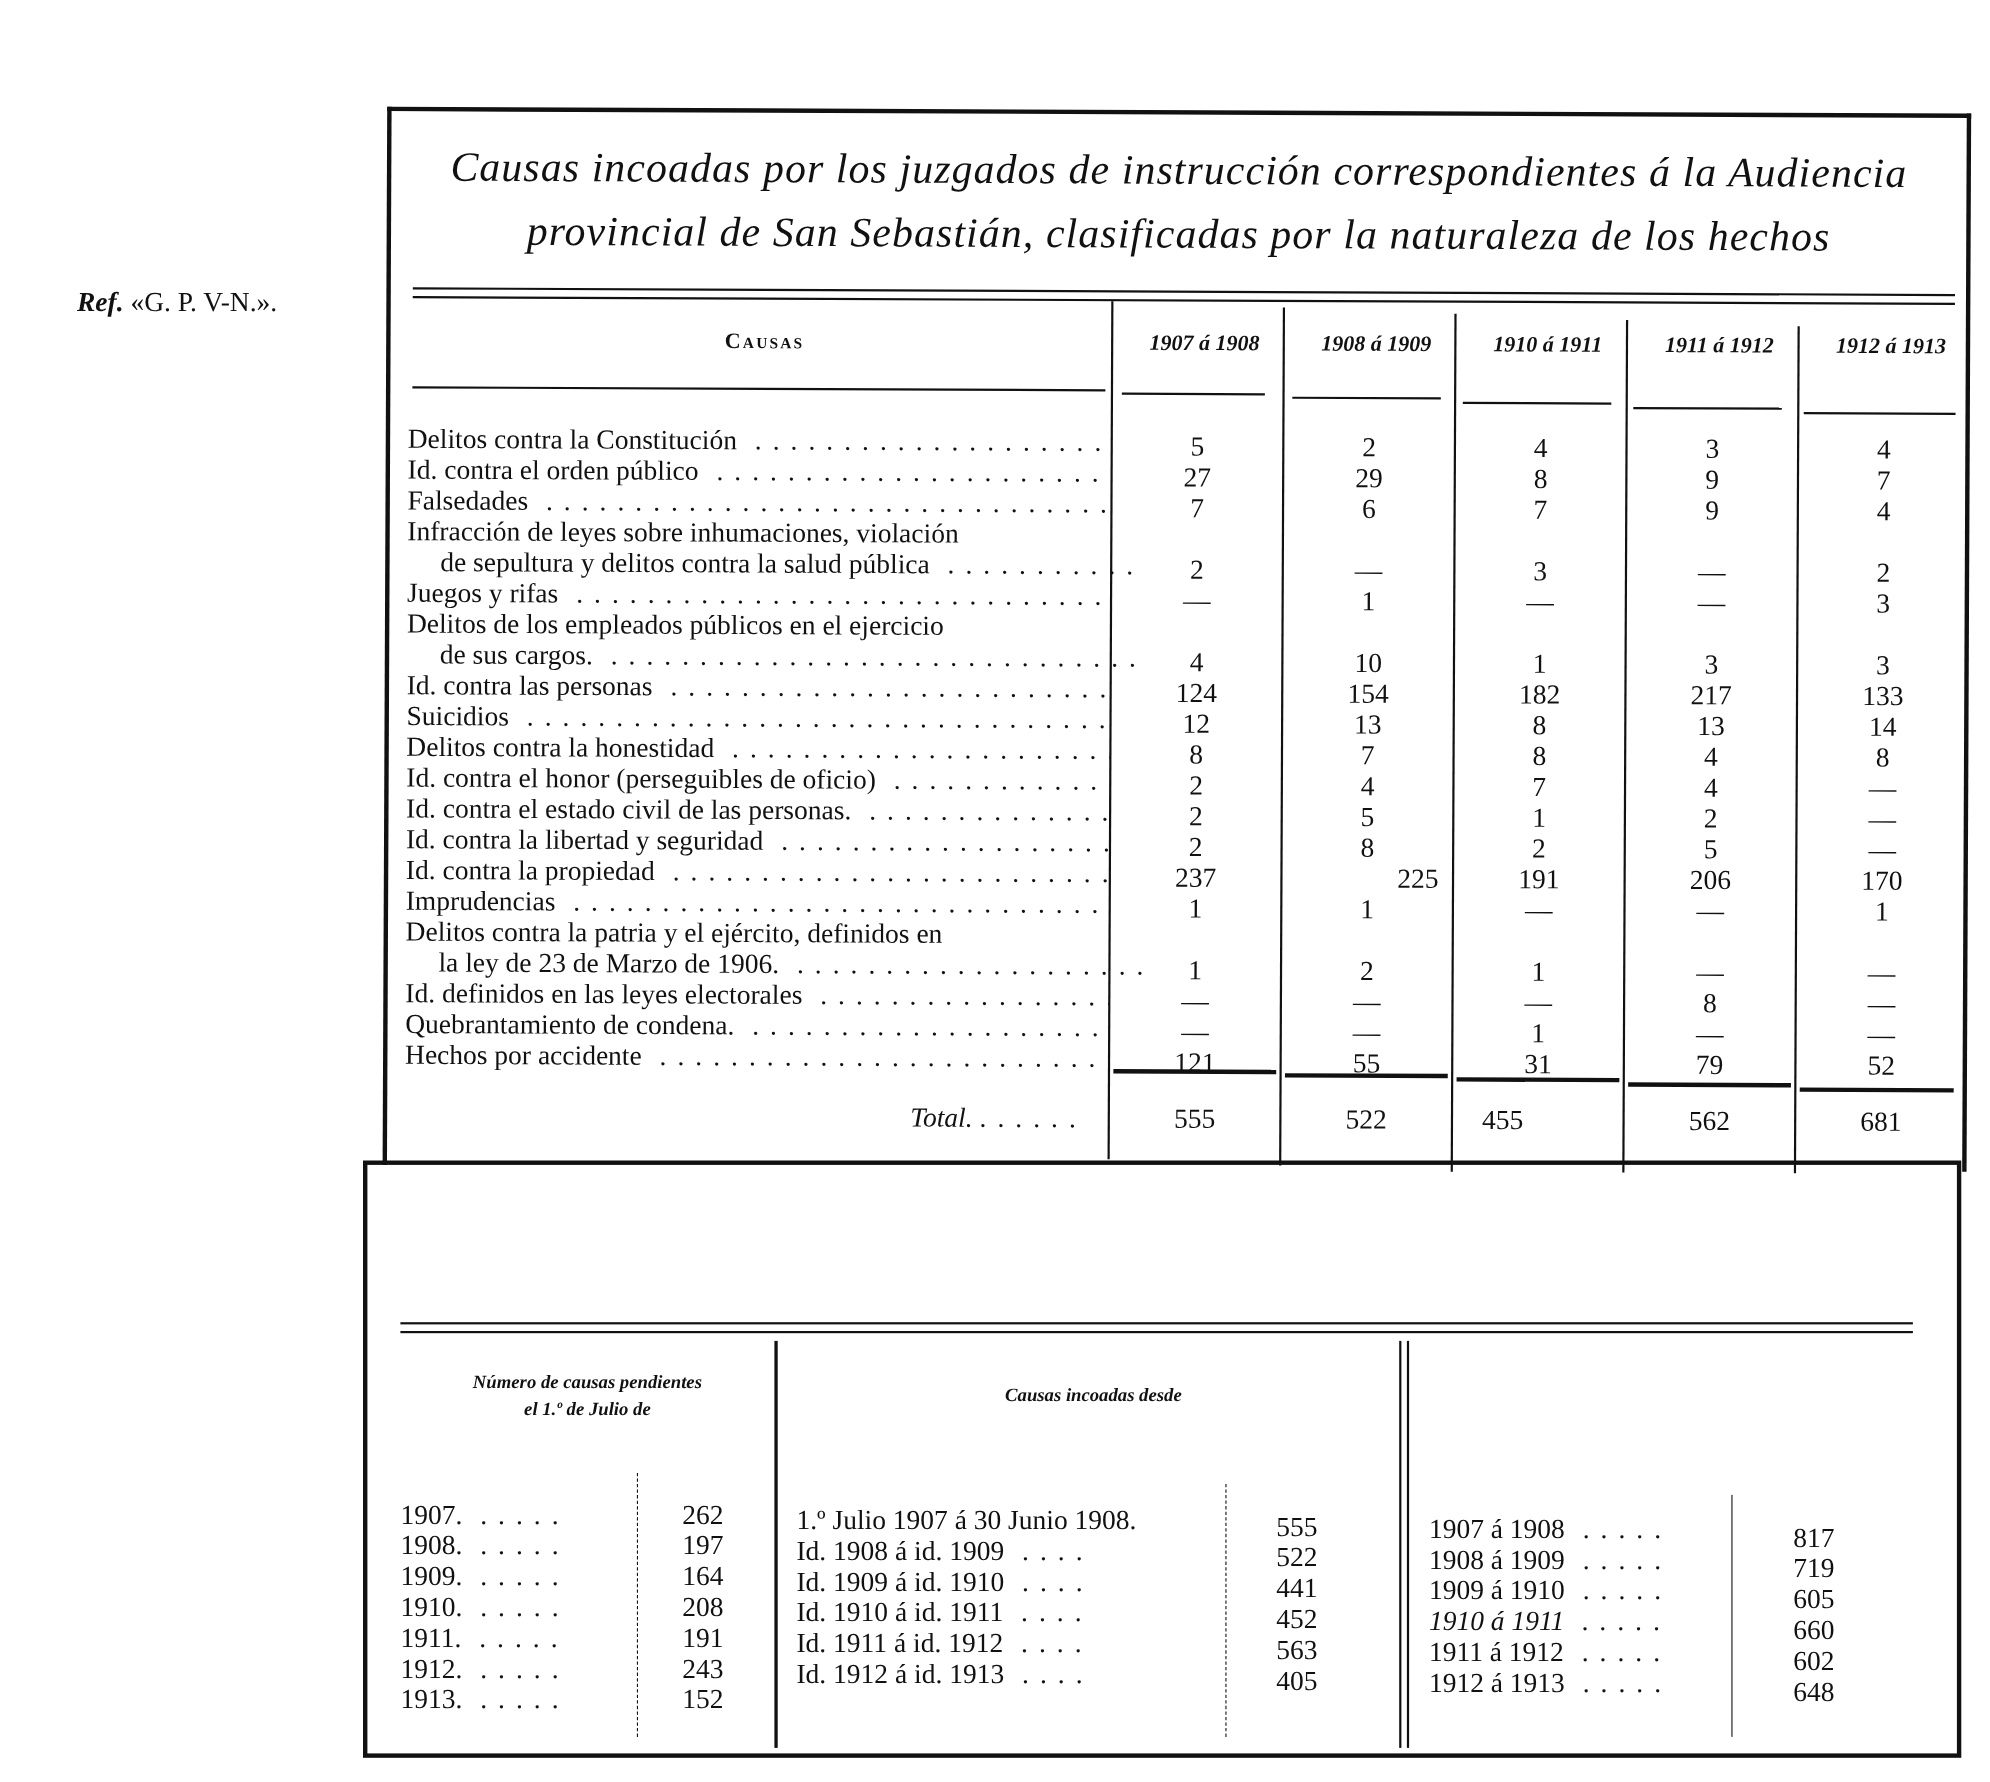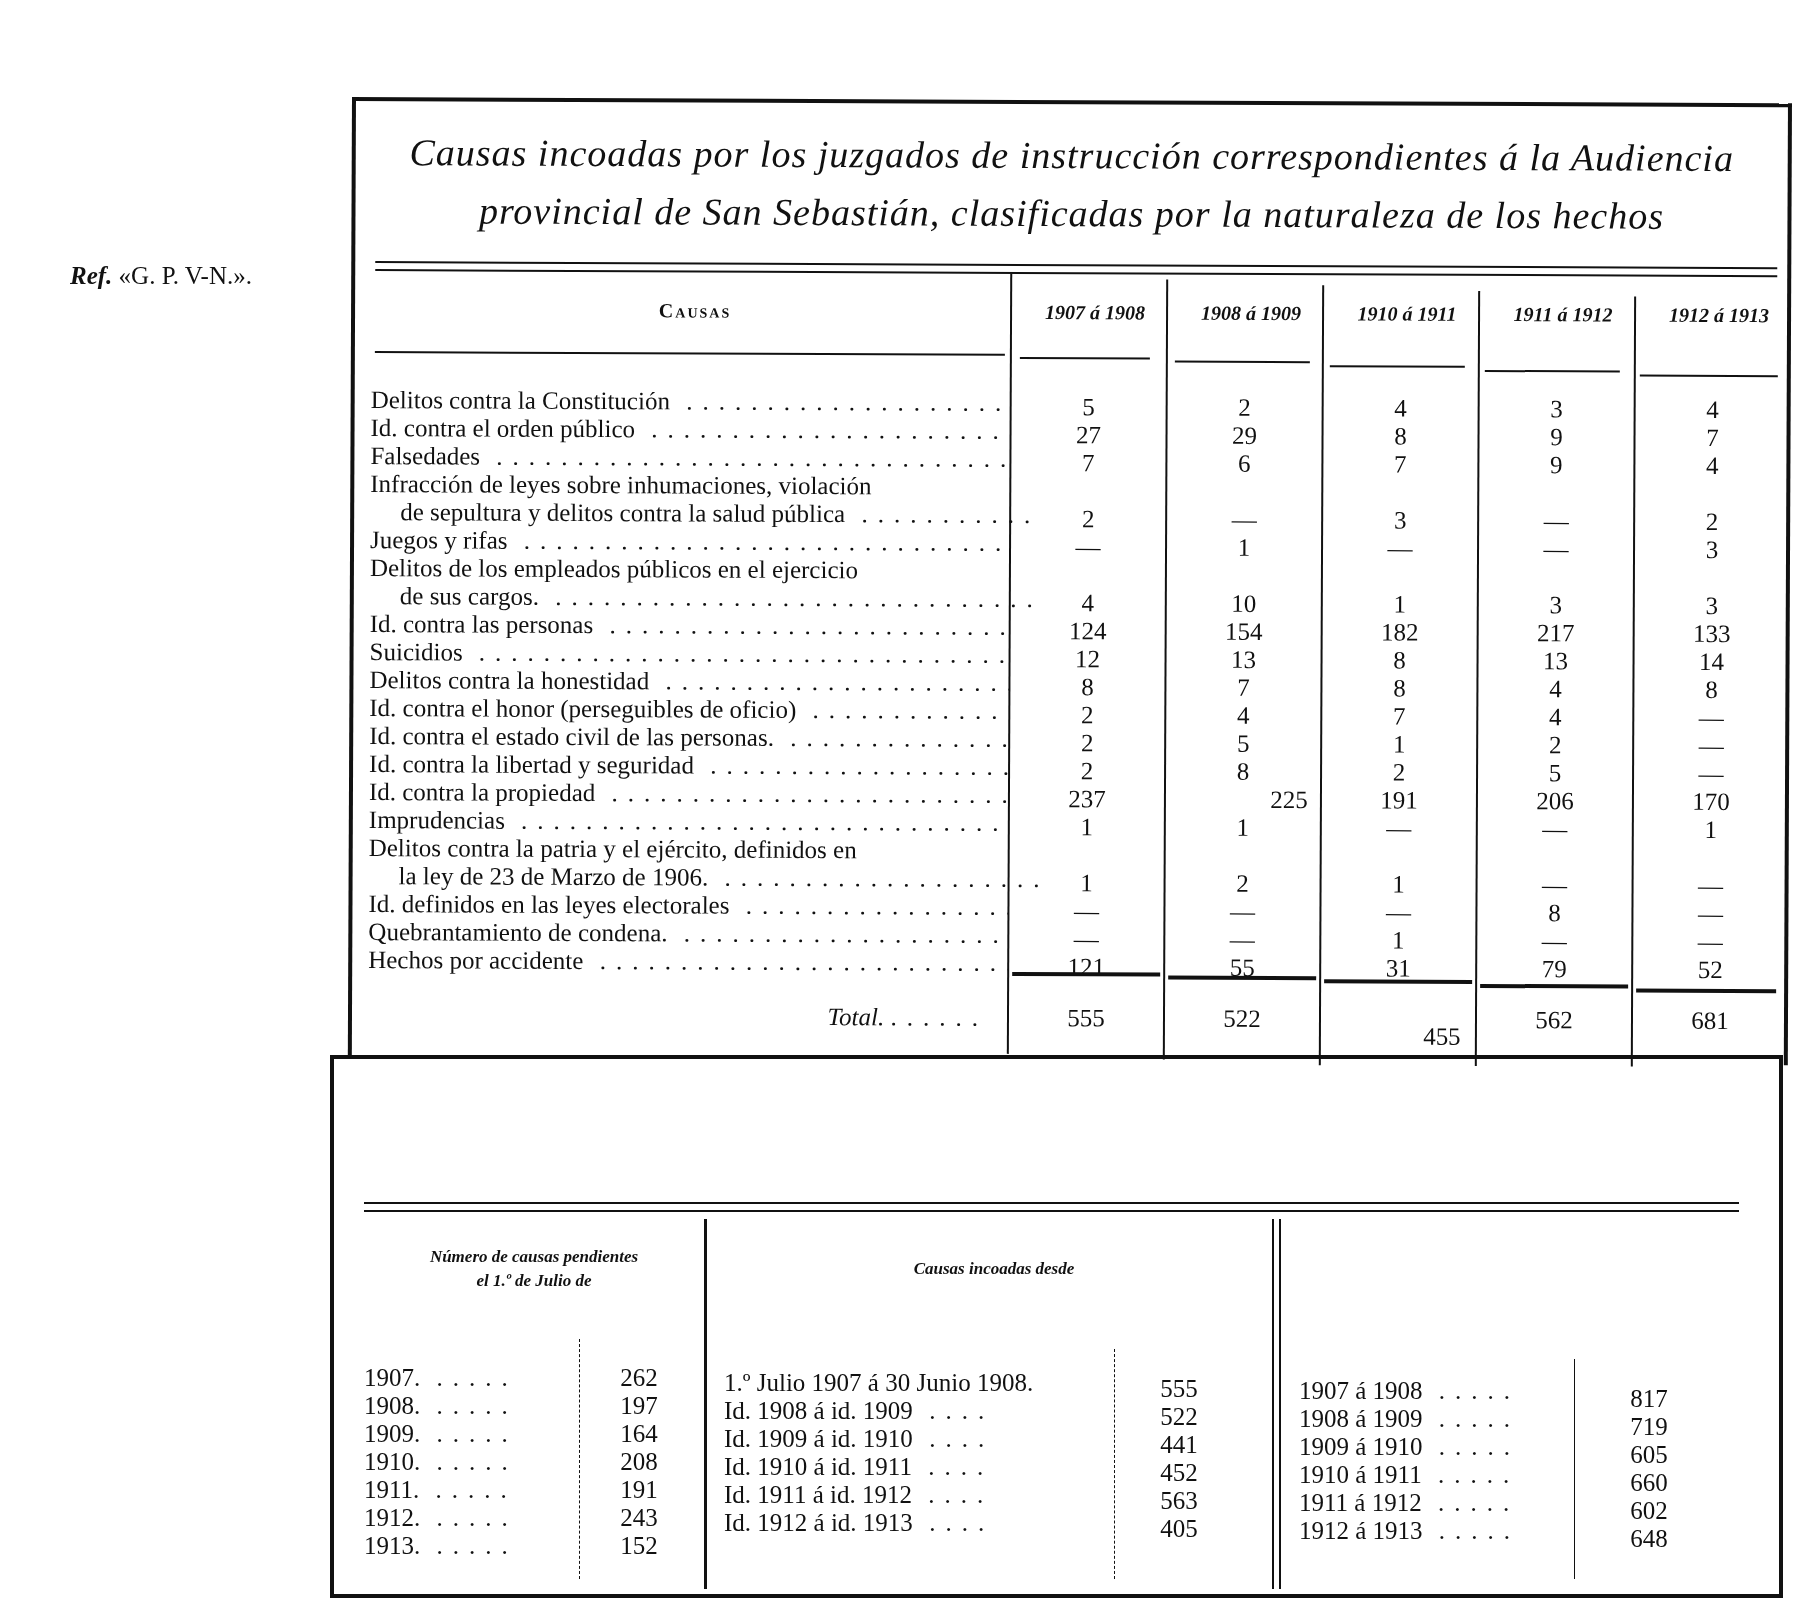--- a/index.html
+++ b/index.html
@@ -264,21 +264,21 @@
   <div class="hthick" style="left:660px; width:148px; top:868px;"></div>
   <div class="hthick" style="left:816px; width:148px; top:871px;"></div>
   <div class="hthick" style="left:972px; width:148px; top:874px;"></div>
   <div class="hthick" style="left:1128px; width:148px; top:878px;"></div>
   <div class="hthick" style="left:1284px; width:140px; top:882px;"></div>
 
   <div class="row1 total-row" style="left:16px; top:900px;">
     <div class="lbl" style="text-align:right; padding-right:20px; box-sizing:border-box;"><span class="total-lbl">Total.</span> <span class="dots">......</span></div>
     <div class="val" style="left:640px;">555</div>
     <div class="val" style="left:796px;">522</div>
-    <div class="val" style="left:996px;margin-top:17px;">455</div>
+    <div class="val" style="left:920px;">455</div>
     <div class="val" style="left:1108px;">562</div>
     <div class="val" style="left:1264px;">681</div>
   </div>
 </div>
 
 <div class="frame2">
   <div class="dbl" style="left:30px; right:40px; top:143px;"></div>
   <div class="dbl" style="left:30px; right:40px; top:151px;"></div>
 
   <div class="head2" style="left:30px; width:340px; top:170px; height:80px;">
@@ -322,20 +322,20 @@
       <div class="row2" style="left: 390px; top: 422px;"><span>Id. 1911 á id. 1912</span><span class="dots"> ....</span></div>
       <div class="row2 num2" style="left: 800px; top: 428px;"><span>563</span></div>
       <div class="row2" style="left: 390px; top: 450px;"><span>Id. 1912 á id. 1913</span><span class="dots"> ....</span></div>
       <div class="row2 num2" style="left: 800px; top: 456px;"><span>405</span></div>
       <div class="row2" style="left: 965px; top: 318px;"><span>1907 á 1908</span><span class="dots">  .....</span></div>
       <div class="row2 num2" style="left: 1270px; top: 326px;"><span>817</span></div>
       <div class="row2" style="left: 965px; top: 346px;"><span>1908 á 1909</span><span class="dots">  .....</span></div>
       <div class="row2 num2" style="left: 1270px; top: 354px;"><span>719</span></div>
       <div class="row2" style="left: 965px; top: 374px;"><span>1909 á 1910</span><span class="dots">  .....</span></div>
       <div class="row2 num2" style="left: 1270px; top: 382px;"><span>605</span></div>
-      <div class="row2" style="left: 965px; top: 402px;"><span>1910 á 1911</span><span class="dots">  .....</span></div>
+      <div class="row2" style="left: 965px; top: 402px; font-style: italic;"><span>1910 á 1911</span><span class="dots">  .....</span></div>
       <div class="row2 num2" style="left: 1270px; top: 410px;"><span>660</span></div>
       <div class="row2" style="left: 965px; top: 430px;"><span>1911 á 1912</span><span class="dots">  .....</span></div>
       <div class="row2 num2" style="left: 1270px; top: 438px;"><span>602</span></div>
       <div class="row2" style="left: 965px; top: 458px;"><span>1912 á 1913</span><span class="dots">  .....</span></div>
       <div class="row2 num2" style="left: 1270px; top: 466px;"><span>648</span></div>
     </div>
 </div>
 
 </body></html>

